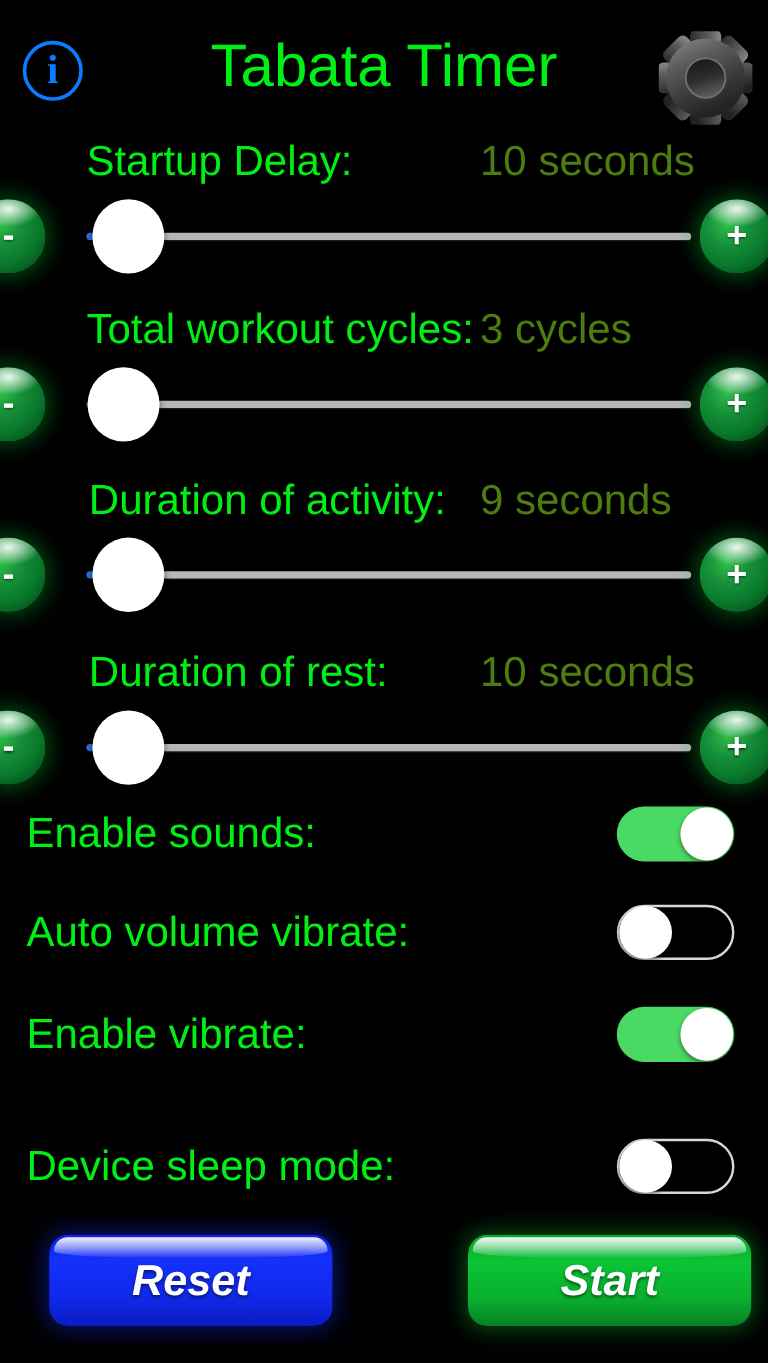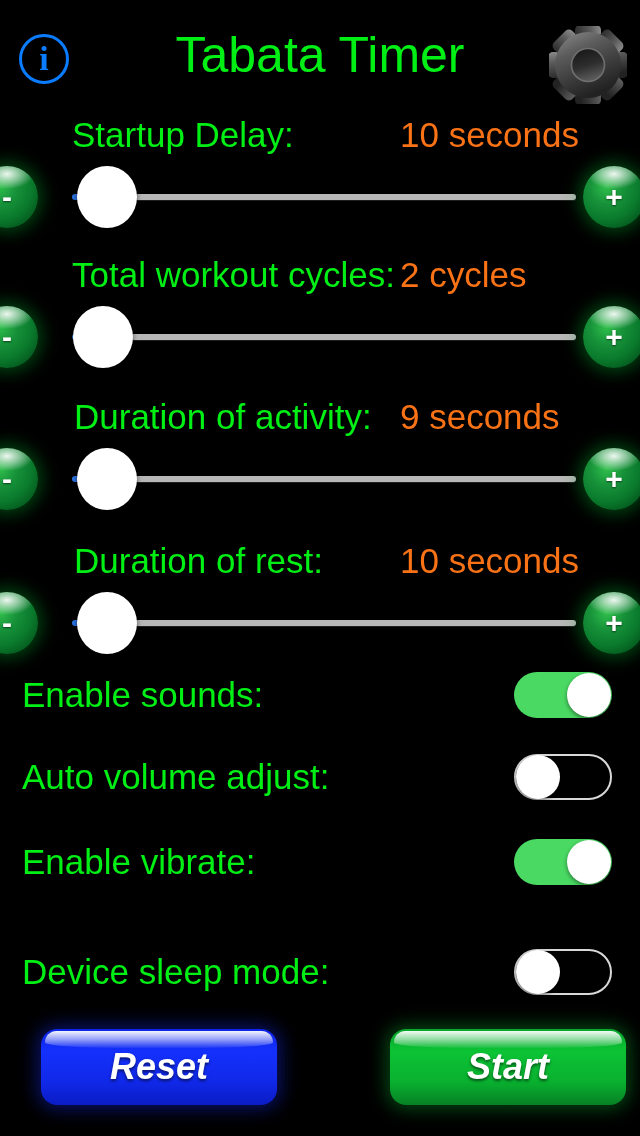--- a/index.html
+++ b/index.html
@@ -70,21 +70,21 @@
     position: absolute;
     top: 0;
     color: #00f015;
     font-size: 35px;
     line-height: 46px;
     white-space: nowrap;
   }
   .slider-value {
     position: absolute;
     top: 0;
-    color: #f97316;
+    color: #4d7c0f;
     font-size: 35px;
     line-height: 46px;
     white-space: nowrap;
   }
 
   .step-btn {
     position: absolute;
     width: 62px; height: 62px;
     border-radius: 50%;
     background:
@@ -271,21 +271,21 @@
     <div class="slider-thumb"></div>
   </div>
   <div class="step-btn plus-btn" style="top:54px;">
     <span class="glyph">+</span>
   </div>
 </div>
 
 <div class="slider-row" id="slider-row-1" style="top:252px;">
   <div class="slider-labels">
     <span class="slider-label" style="left:72px;">Total workout cycles:</span>
-    <span class="slider-value" style="left:400px;">2 cycles</span>
+    <span class="slider-value" style="left:400px;">3 cycles</span>
   </div>
   <div class="step-btn minus-btn" style="top:54px;">
     <span class="glyph">-</span>
   </div>
   <div class="slider-track-wrap" style="top:54px;">
     <div class="track-blue"></div>
     <div class="track-gray" style="left:62px;width:446px;"></div>
     <div class="slider-thumb" style="left:5px;"></div>
   </div>
   <div class="step-btn plus-btn" style="top:54px;">
@@ -330,21 +330,21 @@
 </div>
 
 <div class="toggle-row" style="top:671px;">
   <span class="toggle-label">Enable sounds:</span>
   <div class="switch on">
     <div class="knob"></div>
   </div>
 </div>
 
 <div class="toggle-row" style="top:753px;">
-  <span class="toggle-label">Auto volume adjust:</span>
+  <span class="toggle-label">Auto volume vibrate:</span>
   <div class="switch off">
     <div class="knob"></div>
   </div>
 </div>
 
 <div class="toggle-row" style="top:838px;">
   <span class="toggle-label">Enable vibrate:</span>
   <div class="switch on">
     <div class="knob"></div>
   </div>

